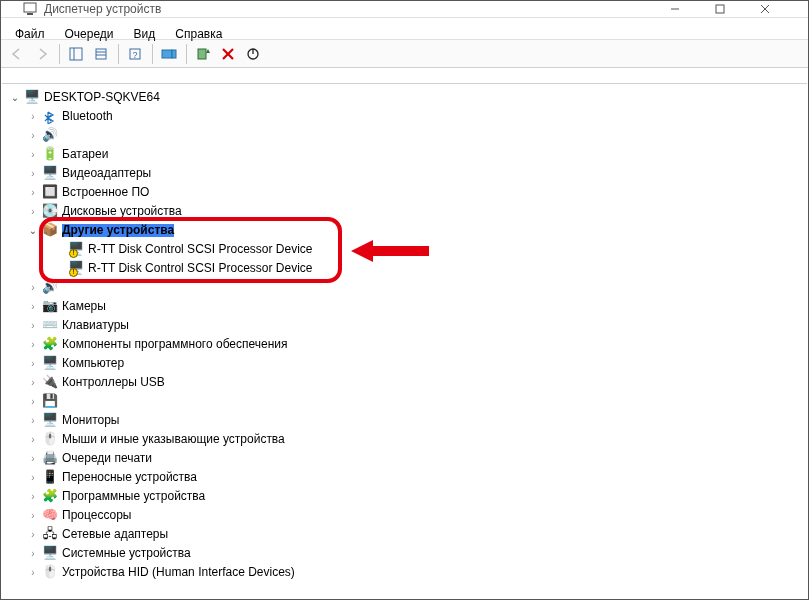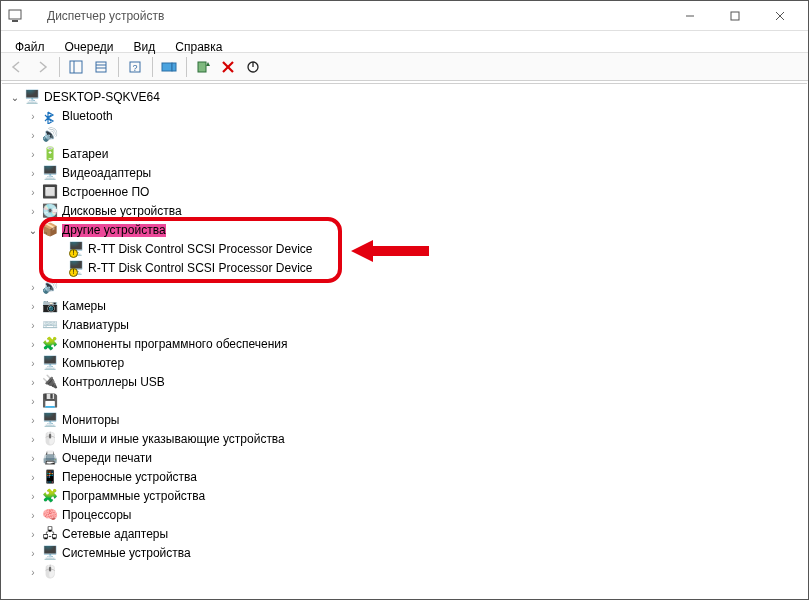--- a/index.html
+++ b/index.html
@@ -9,27 +9,26 @@
     font-size: 12px;
     background: #fff;
     width: 809px;
     height: 600px;
     overflow: hidden;
     border: 1px solid #555;
     position: relative;
   }
   
   .titlebar {
-    height: 30px;
+    height: 17px;
     display: flex;
     align-items: center;
-    padding: 0 6px;
+    padding: 0 21px;
     background: #fff;
     border-bottom: 1px solid #e0e0e0;
-    gap: 18px;
   }
   .titlebar .app-icon {
     width: 16px; height: 16px;
     margin-right: 6px;
     display: inline-flex; align-items: center; justify-content: center;
   }
   .titlebar .title { color: #555; flex: 1; }
   .win-controls { display: flex; }
   .win-btn {
     width: 45px; height: 28px;
@@ -104,21 +103,21 @@
   .twisty.open { color: #555; }
   .dev-icon {
     width: 16px; height: 16px;
     margin: 0 4px 0 2px;
     display: inline-flex; align-items: center; justify-content: center;
     font-size: 13px;
   }
   .lvl0 { padding-left: 0; }
   .lvl1 { padding-left: 18px; }
   .lvl3 { padding-left: 58px; }
-  .hl { background: #ec4899; }
+  .hl { background: #3b82f6; font-weight: bold; }
   .highlight-box {
     position: absolute;
     border: 4px solid #e3000f;
     border-radius: 14px;
     pointer-events: none;
     z-index: 5;
   }
   .arrow {
     position: absolute;
     z-index: 5;
@@ -381,20 +380,21 @@
 
     <div class="node lvl1">
       <span class="twisty">›</span>
       <span class="dev-icon">🖥️</span>
       <span>Системные устройства</span>
     </div>
 
     <div class="node lvl1">
       <span class="twisty">›</span>
       <span class="dev-icon">🖱️</span>
+      <span>Устройства HID (Human Interface Devices)</span>
     </div>
 
   </div>
 </div>
 
 <div class="highlight-box" style="top:216px; left:38px; width:303px; height:66px;"></div>
 <div class="arrow" style="top:236px; left:350px;">
   <svg width="80" height="28">
       <polygon points="0,14 22,3 22,9 78,9 78,19 22,19 22,25" fill="#e3000f"></polygon>
     </svg>

